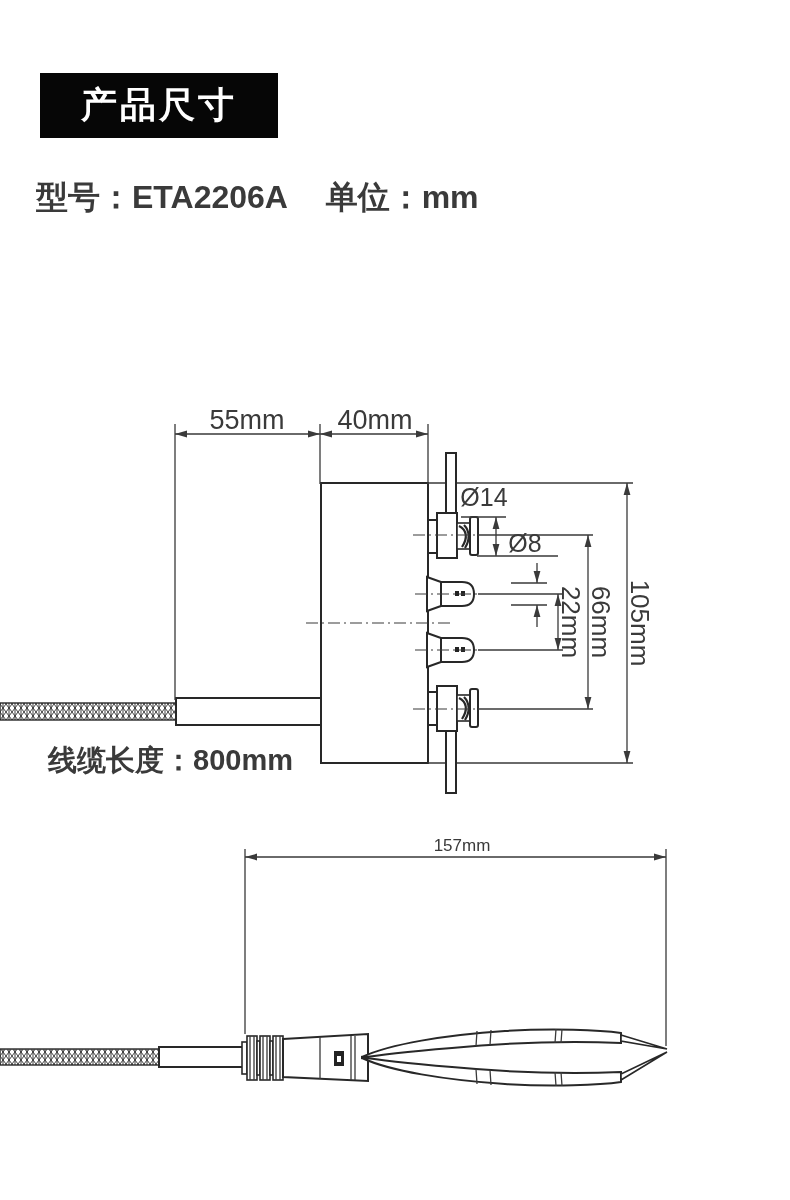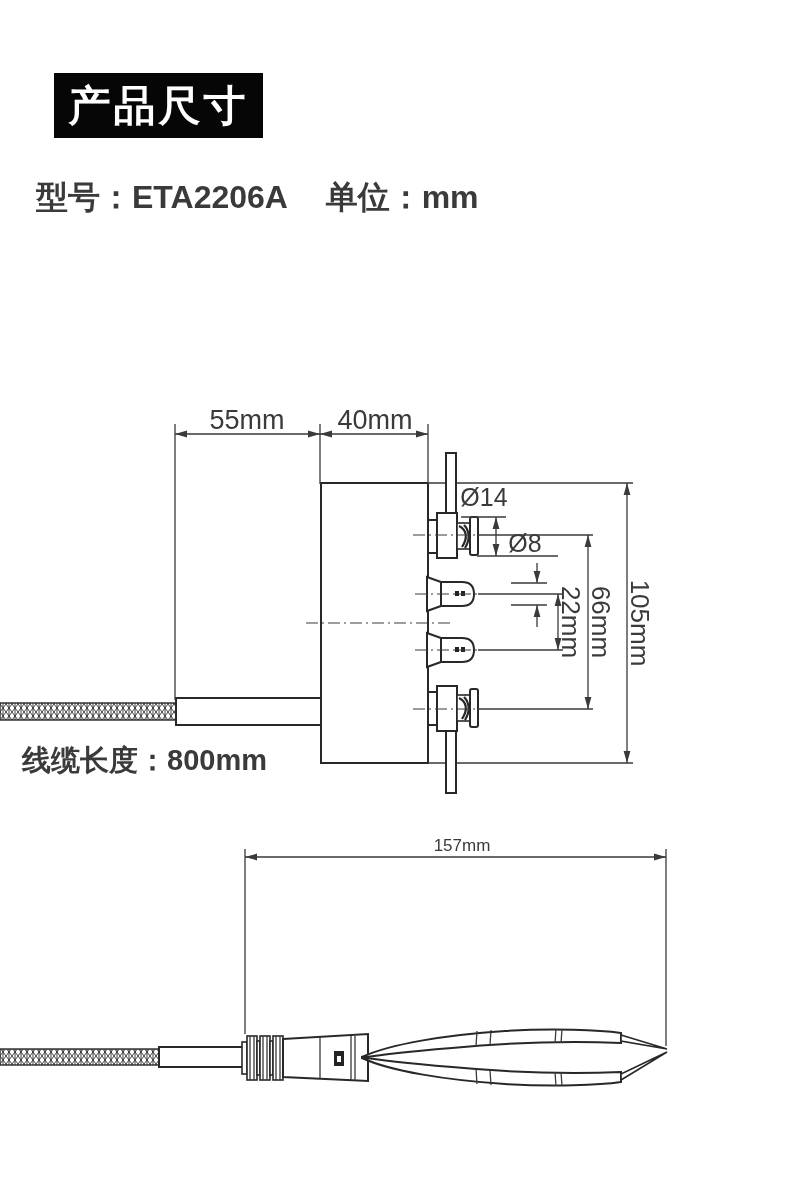--- a/index.html
+++ b/index.html
@@ -1,31 +1,31 @@
 <!DOCTYPE html>
 <html><head>
 <meta charset="utf-8">
 <style>
   html,body{margin:0;padding:0;}
   body{
     width:790px;height:1200px;position:relative;background:#ffffff;
     font-family:"Liberation Sans","DejaVu Sans",sans-serif;overflow:hidden;
   }
   .header-box{
-    position:absolute;left:54px;top:73px;width:209px;height:65px;
+    position:absolute;left:40px;top:73px;width:238px;height:65px;
     background:#060606;color:#ffffff;display:flex;align-items:center;justify-content:center;
-    font-size:42px;font-weight:bold;letter-spacing:3px;
+    font-size:36px;font-weight:bold;letter-spacing:3px;
   }
   .info-line{
     position:absolute;left:36px;top:176px;font-size:32px;font-weight:600;color:#3a3a3a;
     white-space:nowrap;
   }
   .info-line .unit{margin-left:30px;}
   .cable-note{
-    position:absolute;left:22px;top:741px;font-size:29px;font-weight:600;color:#3a3a3a;
+    position:absolute;left:48px;top:741px;font-size:29px;font-weight:600;color:#3a3a3a;
   }
   svg{position:absolute;left:0;top:0;}
   .ol{stroke:#282828;stroke-width:2;fill:#ffffff;}
   .olthin{stroke:#282828;stroke-width:1.6;fill:#ffffff;}
   .curve{stroke:#282828;stroke-width:2.2;fill:none;}
   .thin{stroke:#3a3a3a;stroke-width:1.3;fill:none;}
   .cl{stroke:#3a3a3a;stroke-width:1.2;fill:none;stroke-dasharray:12 4 2 4;}
   .arw{fill:#3a3a3a;stroke:none;}
   .dark{fill:#232323;stroke:none;}
   text{fill:#3a3a3a;}

